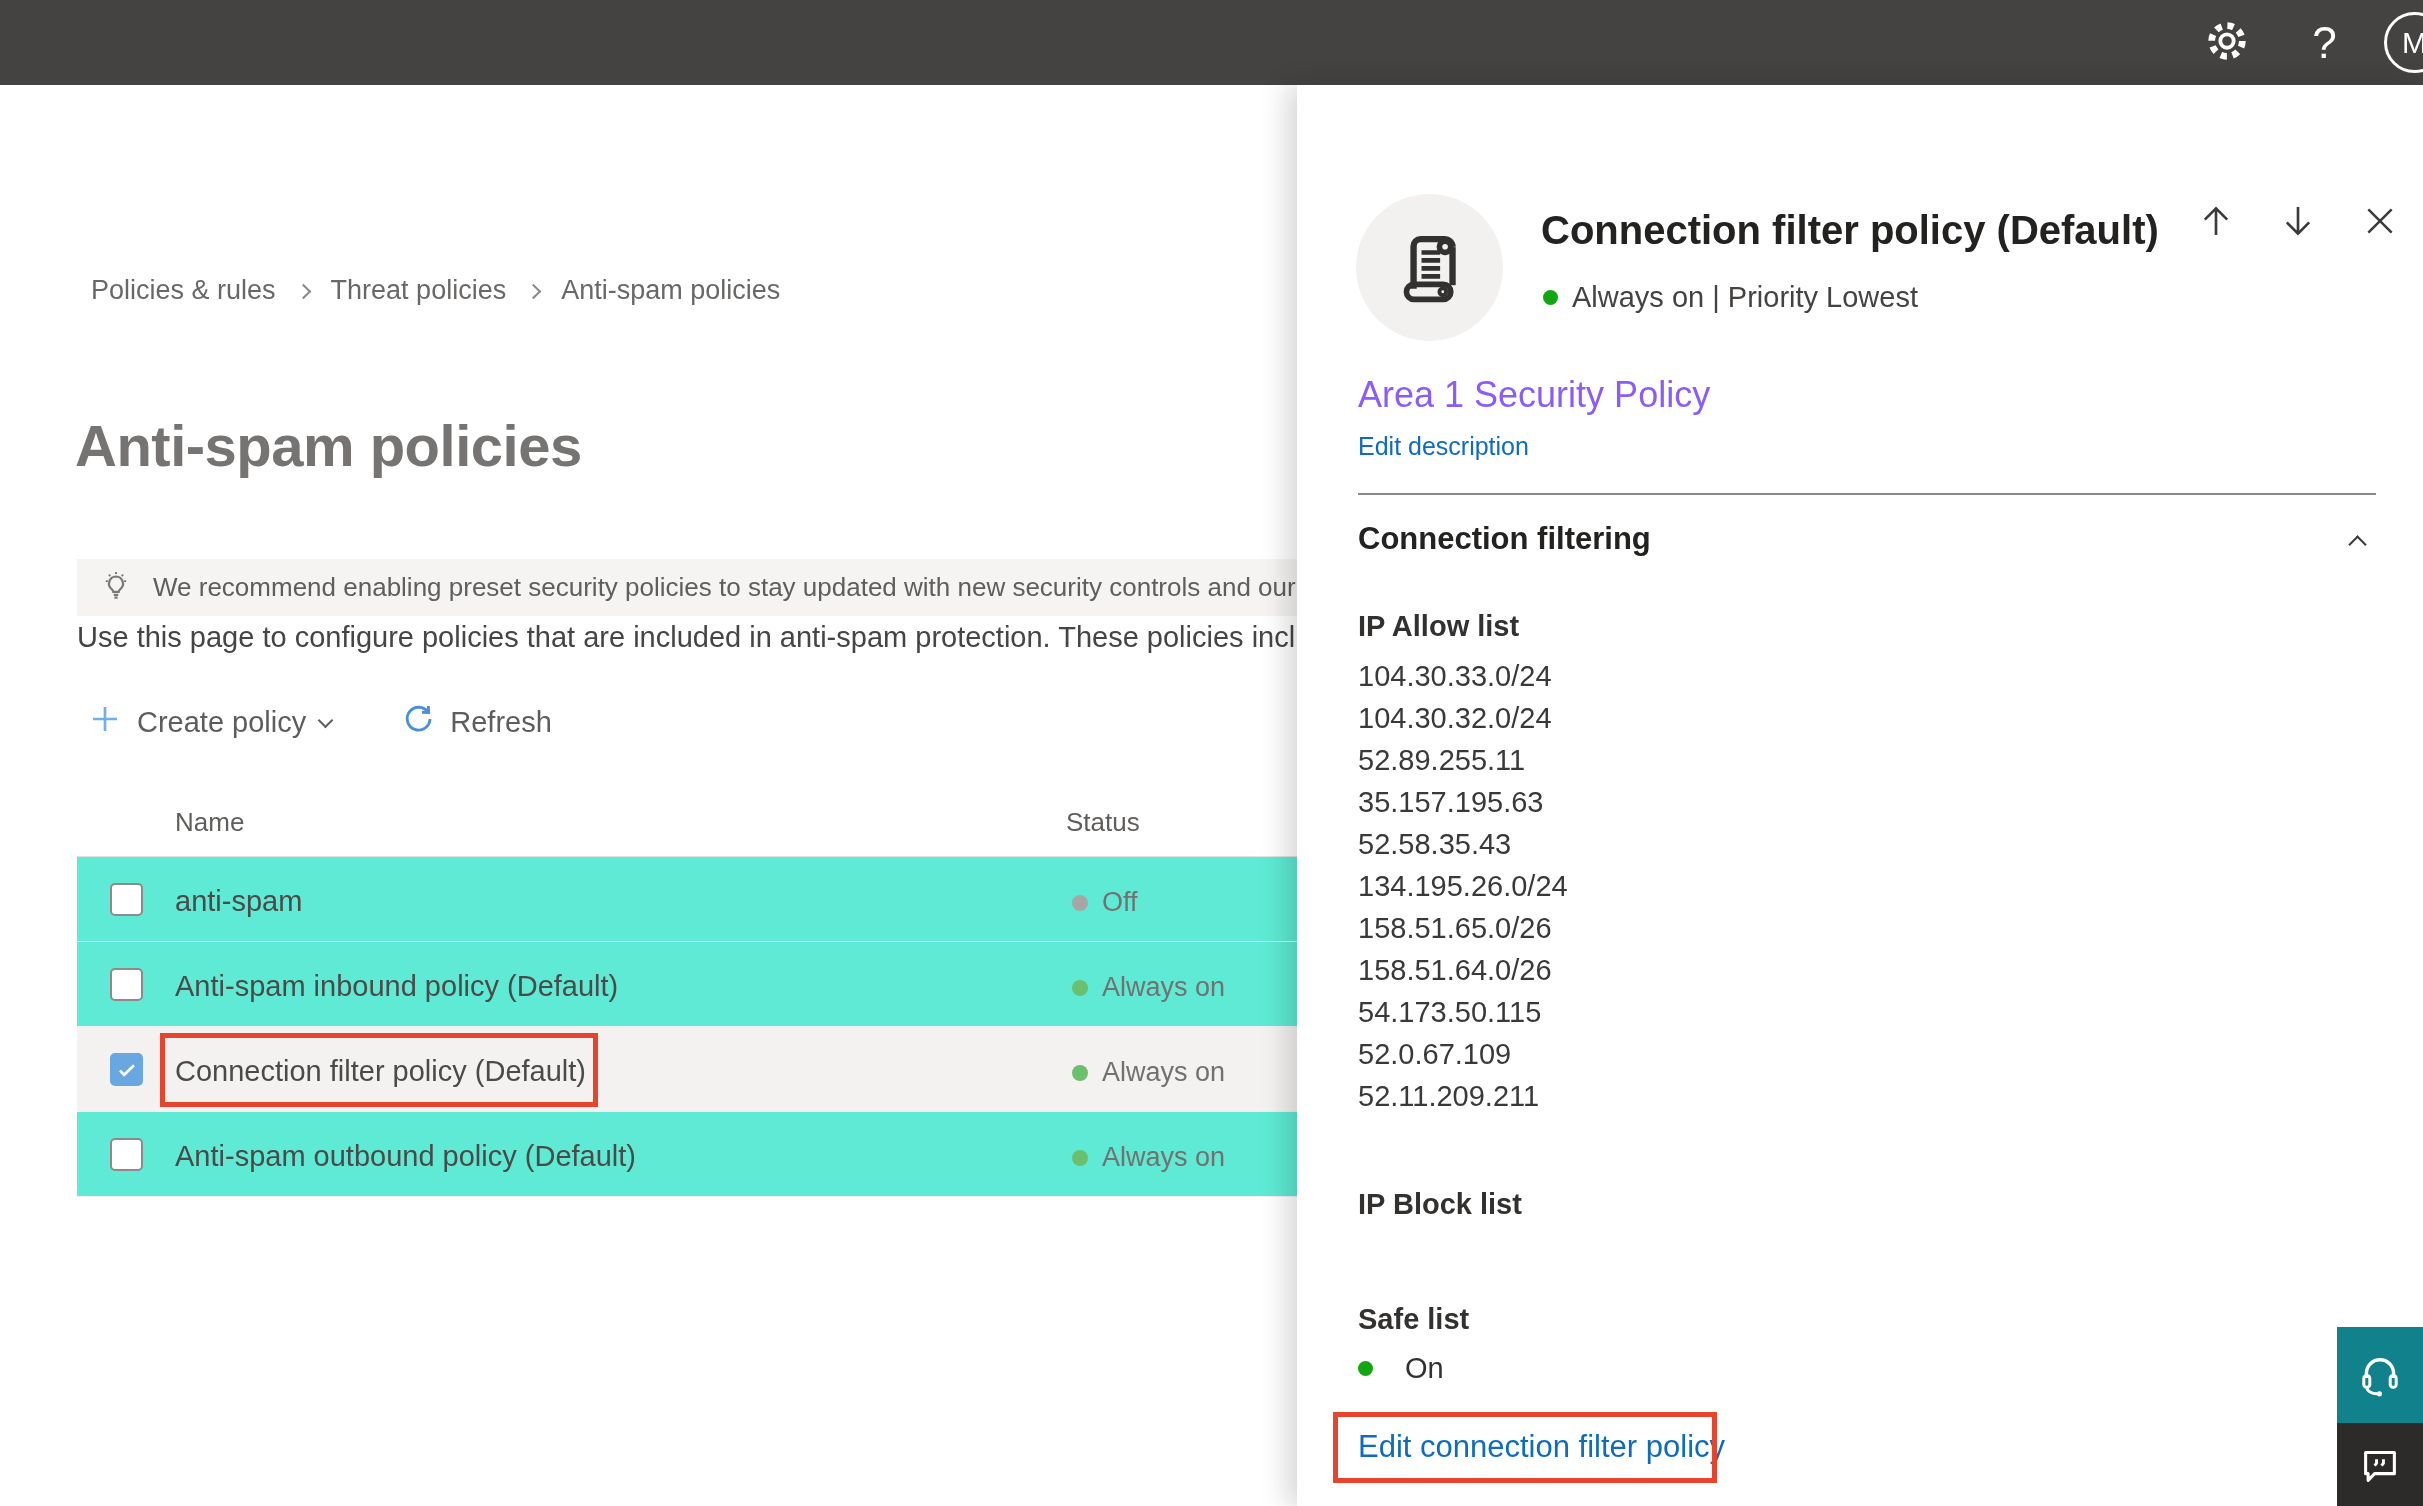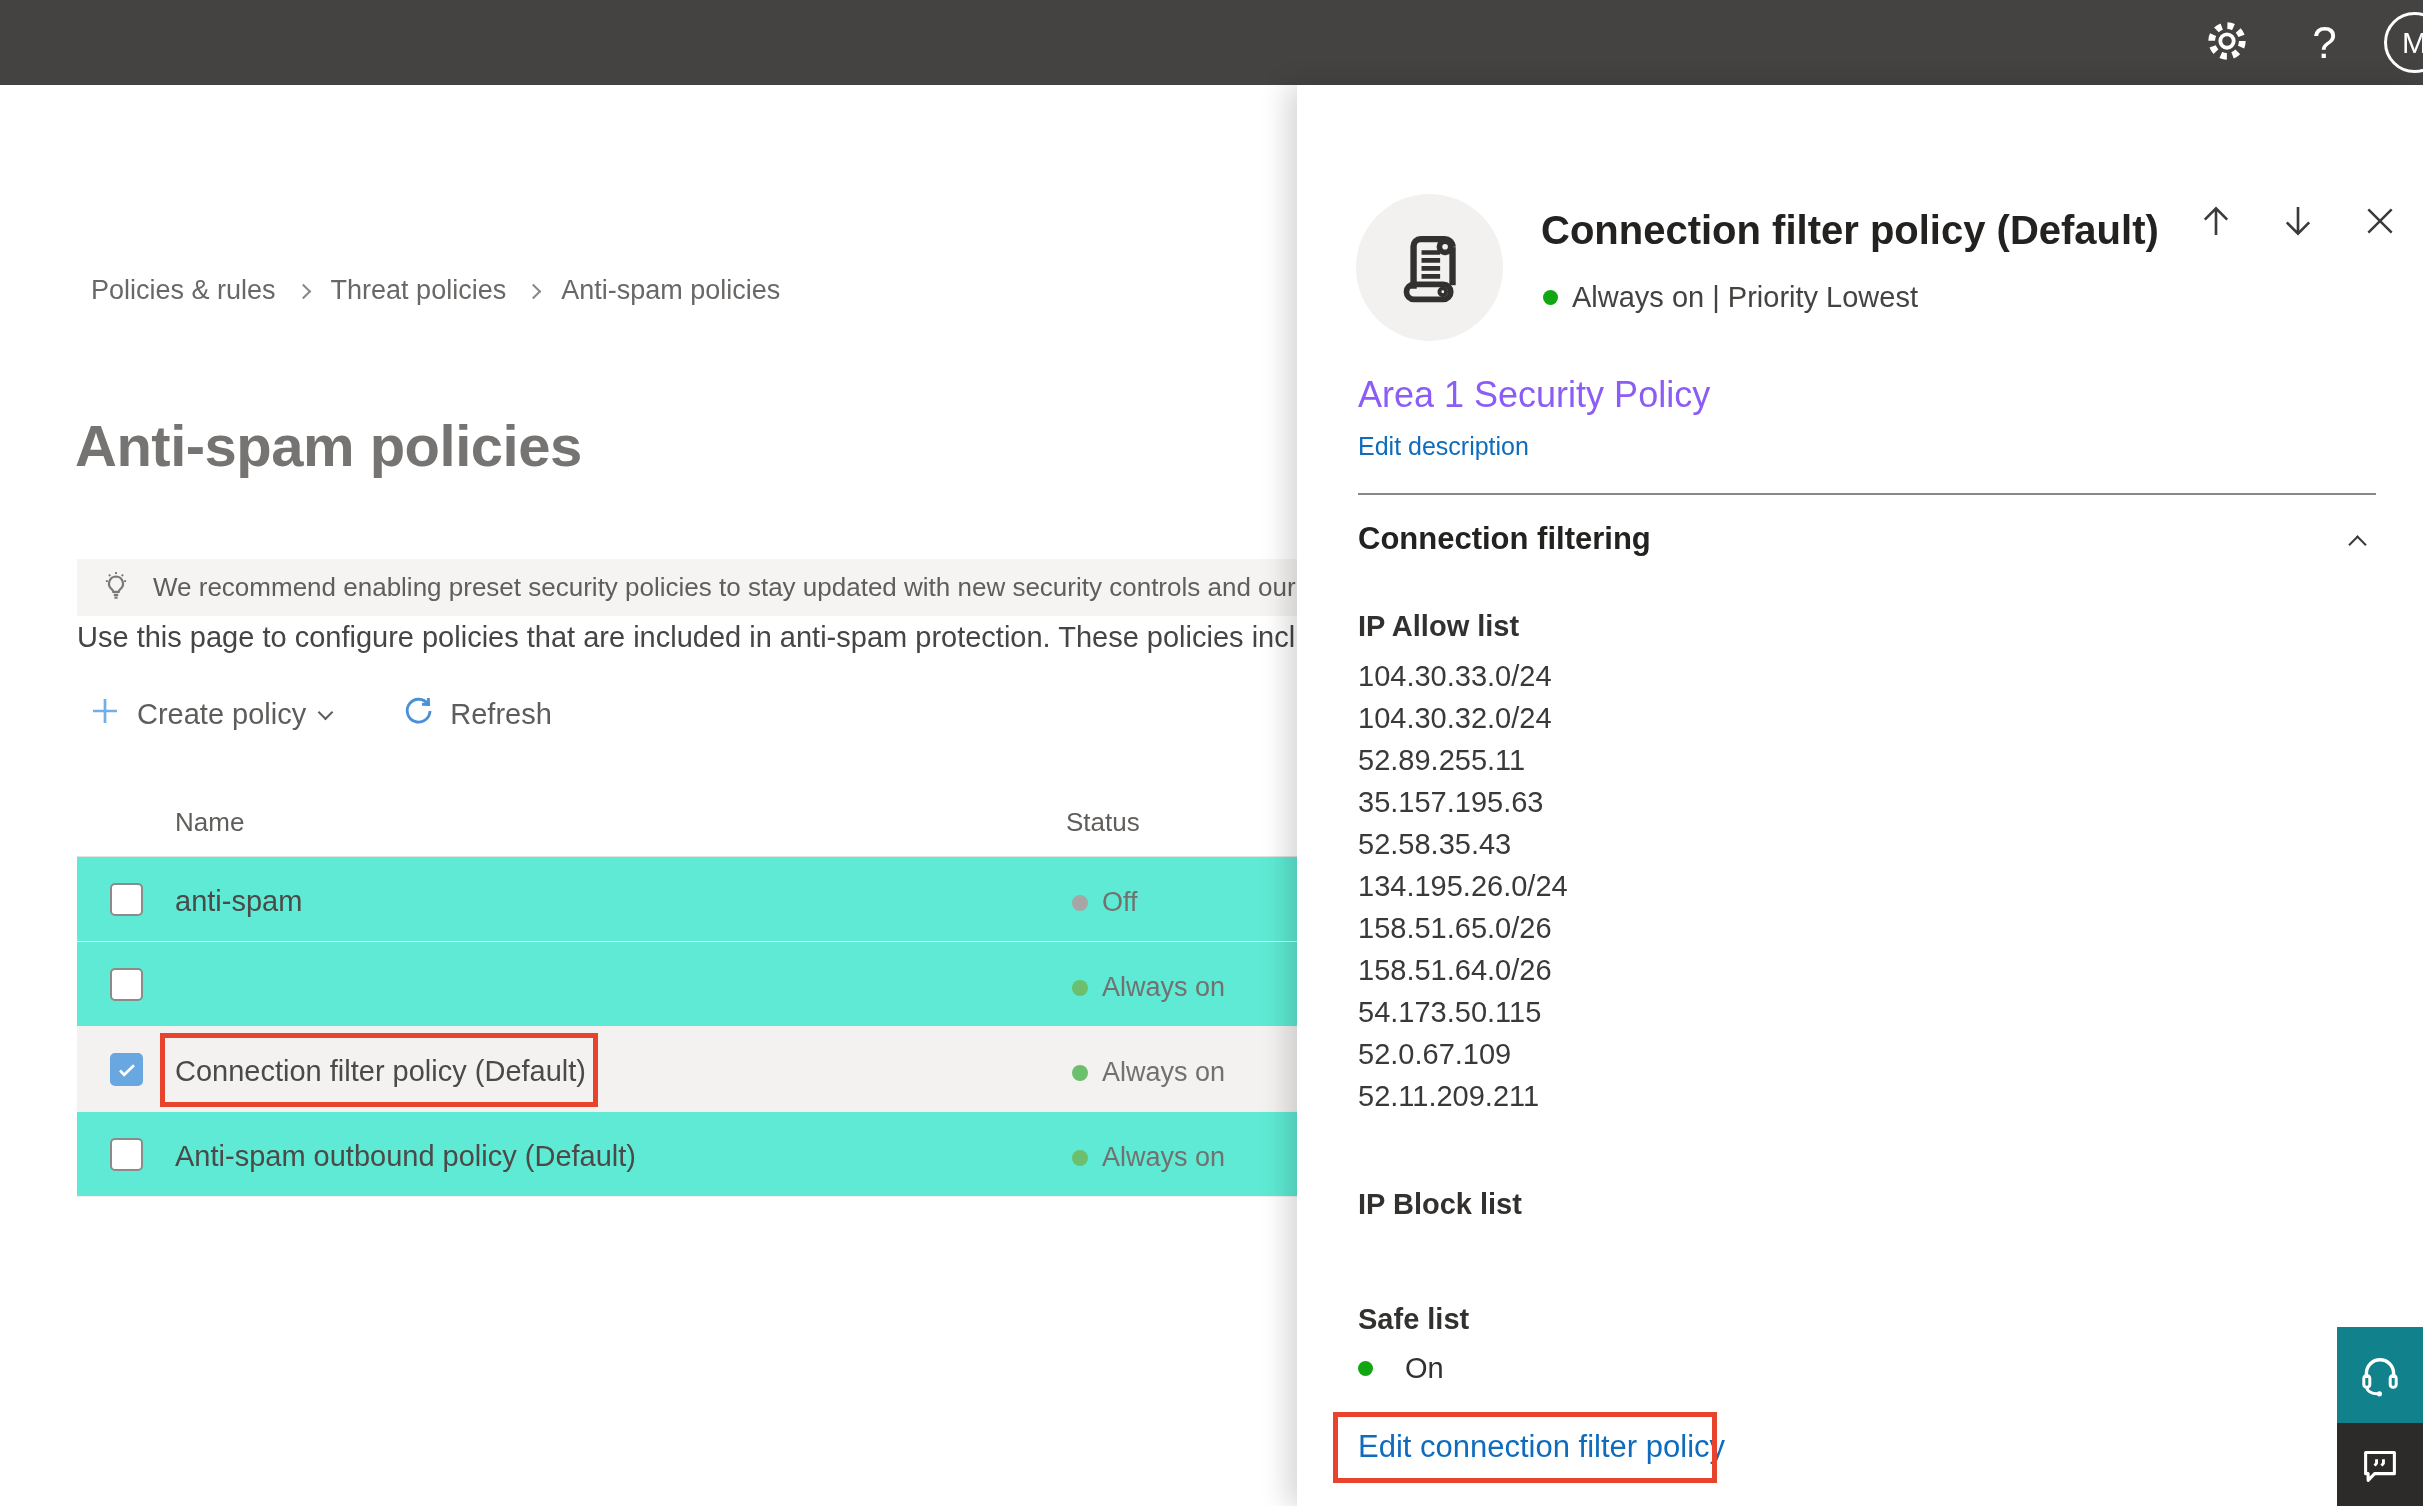--- a/index.html
+++ b/index.html
@@ -28,21 +28,21 @@
   .chev.up    { transform:rotate(-135deg); width:13px; height:13px; border-width:2.6px; border-color:#3b3a39; margin-top:8px; }
 
   .page-title { position:absolute; left:75px; top:327px; font-size:58px; font-weight:700; color:#767472; letter-spacing:-0.5px; }
 
   .banner { position:absolute; left:77px; top:474px; width:1220px; height:57px; background:#f5f4f3;
             display:flex; align-items:center; gap:18px; padding-left:20px; overflow:hidden; white-space:nowrap; }
   .banner-text { font-size:26px; color:#605e5c; }
 
   .intro { position:absolute; left:77px; top:536px; width:1220px; font-size:29px; color:#474543; white-space:nowrap; overflow:hidden; }
 
-  .toolbar { position:absolute; left:87px; top:608px; height:51px; display:flex; align-items:flex-start; }
+  .toolbar { position:absolute; left:87px; top:608px; height:51px; display:flex; align-items:flex-end; }
   .tool-btn { display:flex; align-items:center; gap:14px; cursor:pointer; font-size:29px; color:#5f5d5b; }
   .tool-sep { width:69px; }
 
   
   .table { position:absolute; left:77px; top:698px; width:1220px; }
   .thead { position:relative; height:74px; border-bottom:1px solid #e2e1df; font-size:26px; color:#605e5c; }
   .th-name { position:absolute; left:98px; top:24px; cursor:pointer; }
   .th-status { position:absolute; left:989px; top:24px; cursor:pointer; }
   .row { position:relative; height:85px; border-bottom:1px solid #f0efee; cursor:pointer; background:#5eead4; }
   .row.selected { background:#f3f2f1; }
@@ -171,20 +171,21 @@
         <span class="checkbox"></span>
         <span class="rowname">anti-spam</span>
         <span class="status-cell">
           <span class="dot off"></span>
           <span>Off</span>
         </span>
       </div>
 
       <div class="row">
         <span class="checkbox"></span>
+        <span class="rowname">Anti-spam inbound policy (Default)</span>
         <span class="status-cell">
           <span class="dot on"></span>
           <span>Always on</span>
         </span>
       </div>
 
       <div class="row selected">
         <span class="checkbox checked">
           <svg width="24" height="24" viewBox="0 0 24 24">
             <path d="M5 12.5l4.2 4.3L19 7.2" stroke="#fff" stroke-width="2.6" fill="none"></path>

